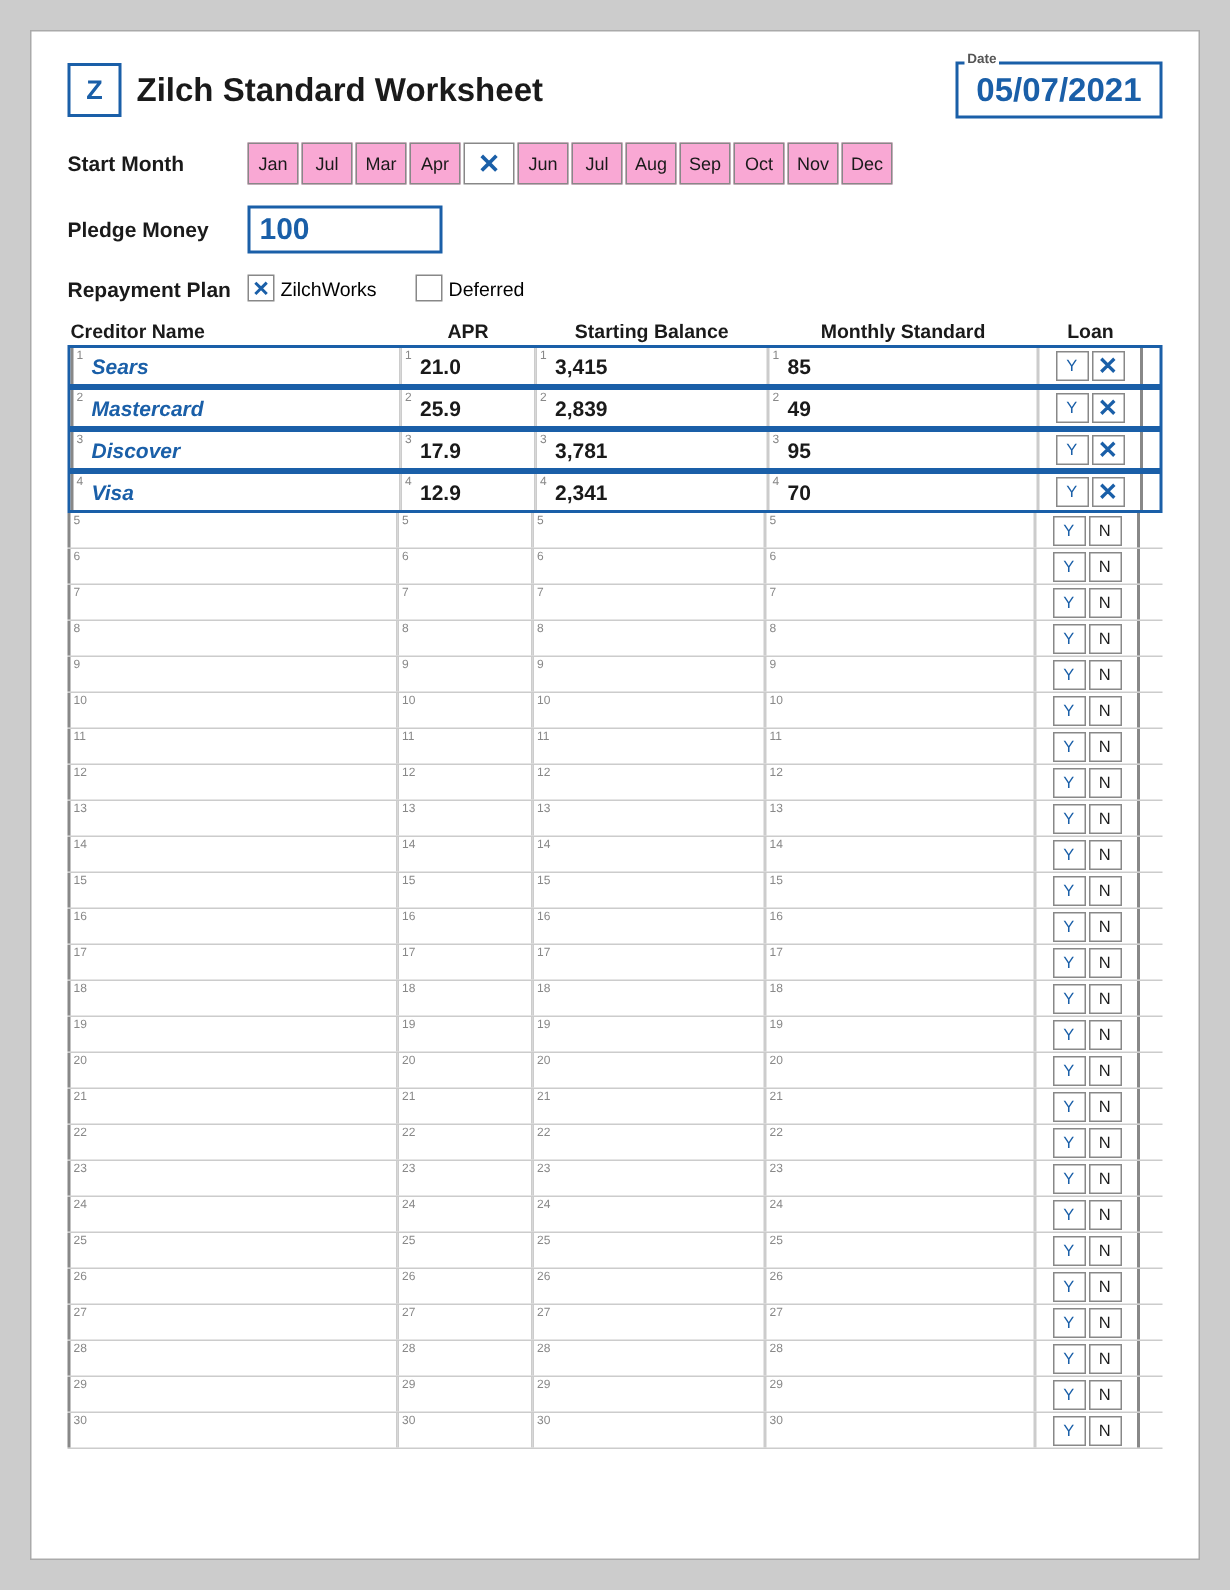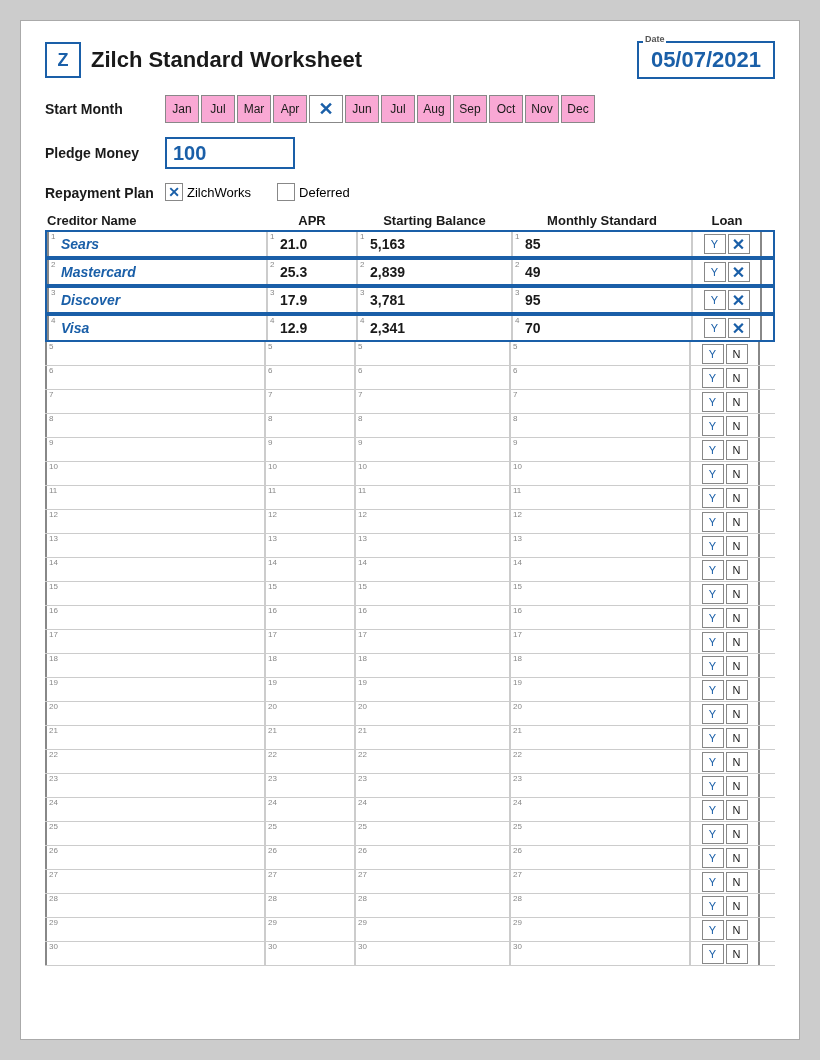--- a/index.html
+++ b/index.html
@@ -309,39 +309,39 @@
         <div class="cell" style="border-left: 2px solid rgb(136, 136, 136);">
           <span class="row-num">1</span>
           <span class="cell-value">Sears</span>
         </div>
         <div class="cell">
           <span class="row-num">1</span>
           <span class="cell-value black">21.0</span>
         </div>
         <div class="cell">
           <span class="row-num">1</span>
-          <span class="cell-value black">5,163</span>
+          <span class="cell-value black">3,415</span>
         </div>
         <div class="cell">
           <span class="row-num">1</span>
           <span class="cell-value black">85</span>
         </div>
         <div class="cell loan-cell" style="border-right: 2px solid rgb(136, 136, 136);">
           <div class="yn-btn y">Y</div>
           <div class="yn-btn x-checked" style="color: rgb(26, 95, 168);">✕</div>
         </div>
       </div>
       <div class="table-row highlighted">
         <div class="cell" style="border-left: 2px solid rgb(136, 136, 136);">
           <span class="row-num">2</span>
           <span class="cell-value">Mastercard</span>
         </div>
         <div class="cell">
           <span class="row-num">2</span>
-          <span class="cell-value black">25.3</span>
+          <span class="cell-value black">25.9</span>
         </div>
         <div class="cell">
           <span class="row-num">2</span>
           <span class="cell-value black">2,839</span>
         </div>
         <div class="cell">
           <span class="row-num">2</span>
           <span class="cell-value black">49</span>
         </div>
         <div class="cell loan-cell" style="border-right: 2px solid rgb(136, 136, 136);">

